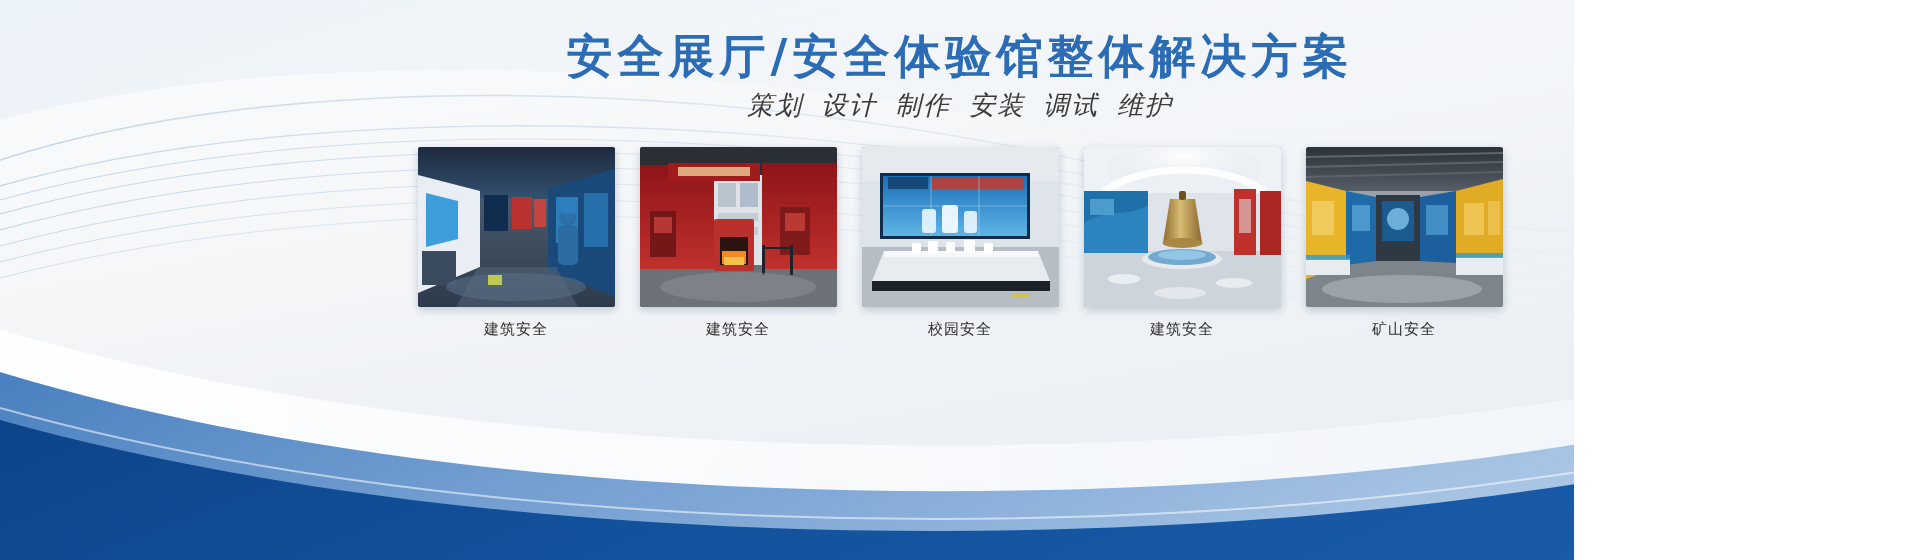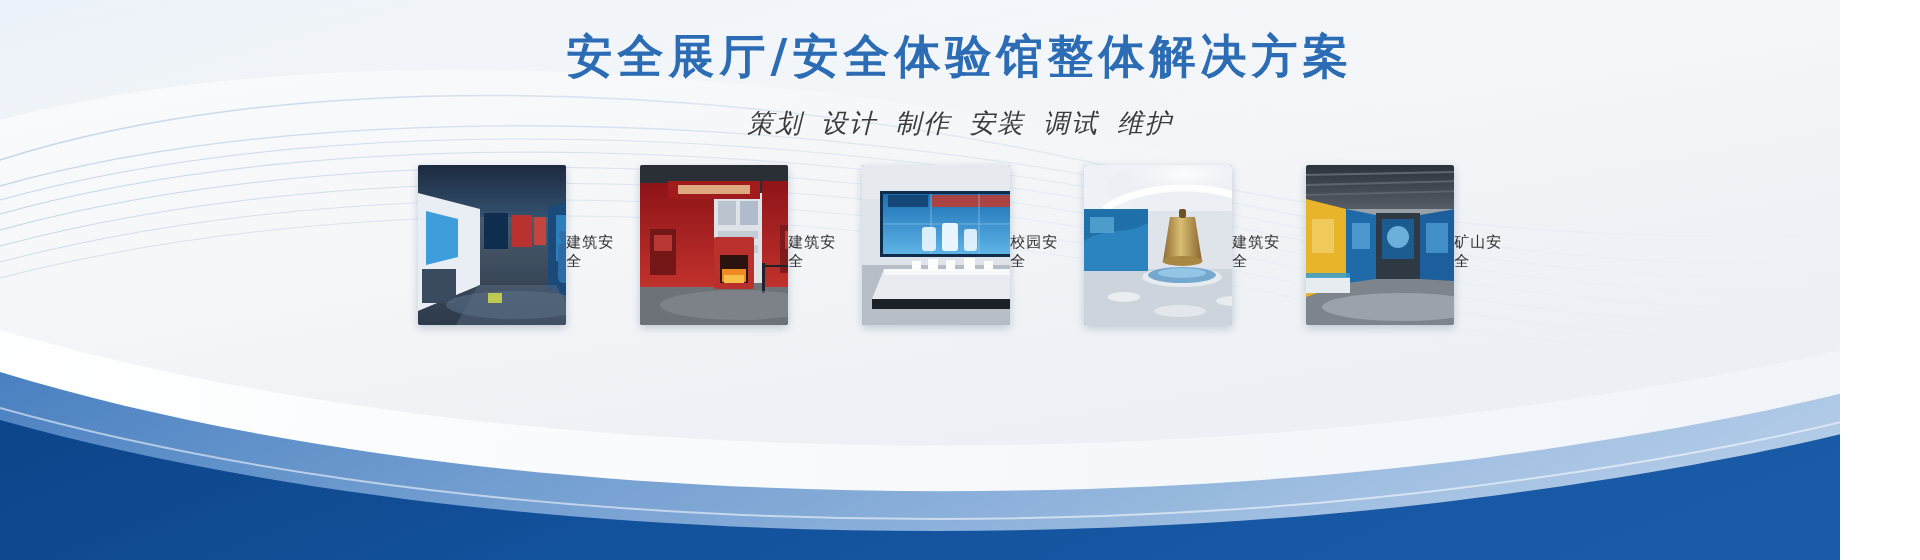--- a/index.html
+++ b/index.html
@@ -3,21 +3,21 @@
 <meta charset="utf-8">
 <style>
   * { margin:0; padding:0; box-sizing:border-box; }
   html,body { width:1920px; height:560px; overflow:hidden; }
   body {
     font-family:"Liberation Sans","DejaVu Sans",sans-serif;
     background:#ffffff;
   }
   .banner {
     position:relative;
-    width:1840px; height:560px;
+    width:1574px; height:560px;
     overflow:hidden;
     background:linear-gradient(170deg,#fbfcfd 0%,#f4f6f8 38%,#eef1f5 62%,#e9edf2 100%);
   }
   
   .wave-layer { position:absolute; inset:0; width:1920px; height:560px; pointer-events:none; }
   .wave-top   { z-index:1; }
   .bottom-band{ z-index:3; }
 
   
   .content {
@@ -29,21 +29,21 @@
     margin-top:26px;
     font-size:46px;
     font-weight:bold;
     letter-spacing:5px;
     color:#2b6cb5;
     font-family:"DejaVu Sans","Liberation Sans",sans-serif;
     white-space:nowrap;
     text-shadow:0 1px 0 rgba(255,255,255,.6);
   }
   .subtitle-row {
-    margin-top:18px;
+    margin-top:0;
     display:flex; align-items:center; gap:18px;
     white-space:nowrap;
   }
   .sub-step {
     font-size:26px;
     font-style:italic;
     color:#3b3b3b;
     letter-spacing:2px;
     font-family:"DejaVu Sans","Liberation Sans",sans-serif;
   }
@@ -56,21 +56,21 @@
     letter-spacing:3px;
     padding:6px 22px 8px 22px;
     border-radius:24px;
     font-family:"DejaVu Sans","Liberation Sans",sans-serif;
   }
   
   .thumb-row {
     margin-top:24px;
     display:flex; gap:25px; align-items:flex-start;
   }
-  .thumb-card { width:197px; display:flex; flex-direction:row; align-items:center; }
+  .thumb-card { width:197px; display:flex; flex-direction:column; align-items:center; }
   .thumb-frame {
     width:197px; height:160px;
     border-radius:3px;
     overflow:hidden;
     position:relative;
     box-shadow:0 3px 9px rgba(20,50,90,.22);
     background:#20304a;
   }
   .thumb-frame svg { display:block; width:197px; height:160px; }
   .thumb-caption {

